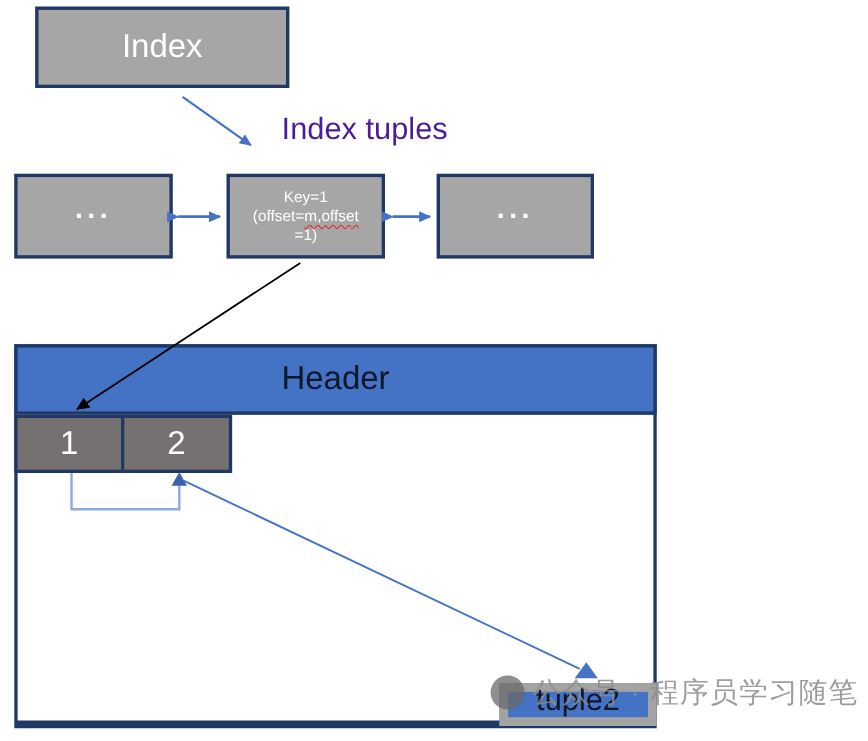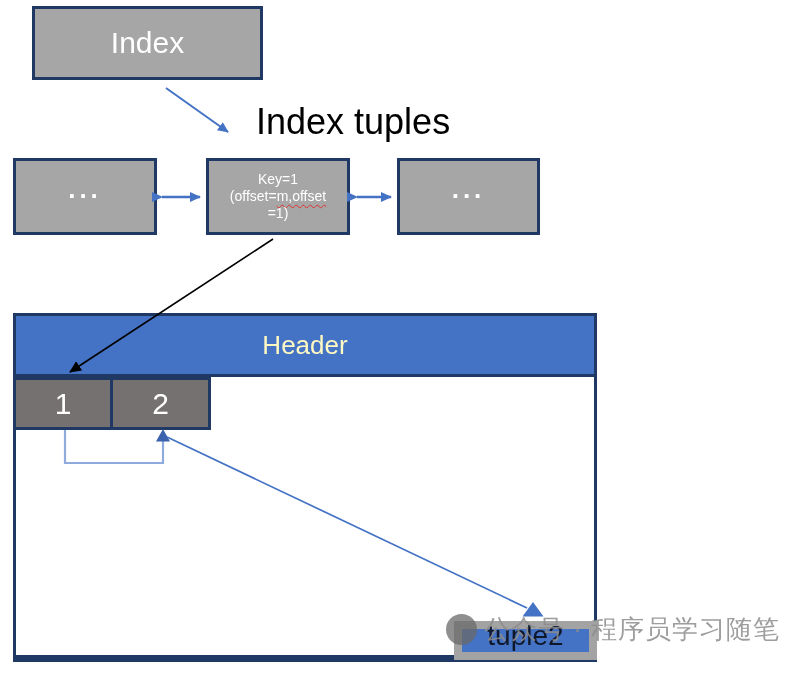--- a/index.html
+++ b/index.html
@@ -13,21 +13,21 @@
   .box{
     position:absolute;
     box-sizing:border-box;
     border:3px solid #203864;
     background:#a6a6a6;
     display:flex;align-items:center;justify-content:center;
     color:#ffffff;
   }
   .index-box{left:32px;top:6px;width:231px;height:74px;font-size:30px;}
   .free-label{
-    position:absolute;color:#000000;font-size:36px;white-space:nowrap;
+    position:absolute;color:#4c1d95;font-size:28px;white-space:nowrap;
   }
   .index-tuples{left:256px;top:101px;}
   .node{top:158px;height:77px;}
   .node-left{left:13px;width:144px;}
   .node-key{left:206px;width:144px;flex-direction:column;font-size:14px;line-height:17px;text-align:right;}
   .node-right{left:397px;width:143px;}
   .dots{
     font-size:26px;font-weight:700;letter-spacing:4px;
     transform:translateY(-7px);
   }
@@ -40,21 +40,21 @@
   }
   .page{
     position:absolute;left:13px;top:313px;width:584px;height:349px;
     box-sizing:border-box;background:#ffffff;
     border:3px solid #203864;border-bottom-width:7px;
   }
   .page-header{
     position:absolute;left:13px;top:313px;width:584px;height:64px;
     box-sizing:border-box;background:#4472c4;border:3px solid #203864;
     display:flex;align-items:center;justify-content:center;
-    color:#fef9c3;font-size:26px;
+    color:#0f172a;font-size:30px;
   }
   .cell{
     position:absolute;top:377px;height:53px;
     box-sizing:border-box;background:#767171;border:3px solid #203864;
     display:flex;align-items:center;justify-content:center;
     color:#ffffff;font-size:30px;
   }
   .cell-1{left:13px;width:100px;}
   .cell-2{left:110px;width:101px;}
   .tuple2-box{

